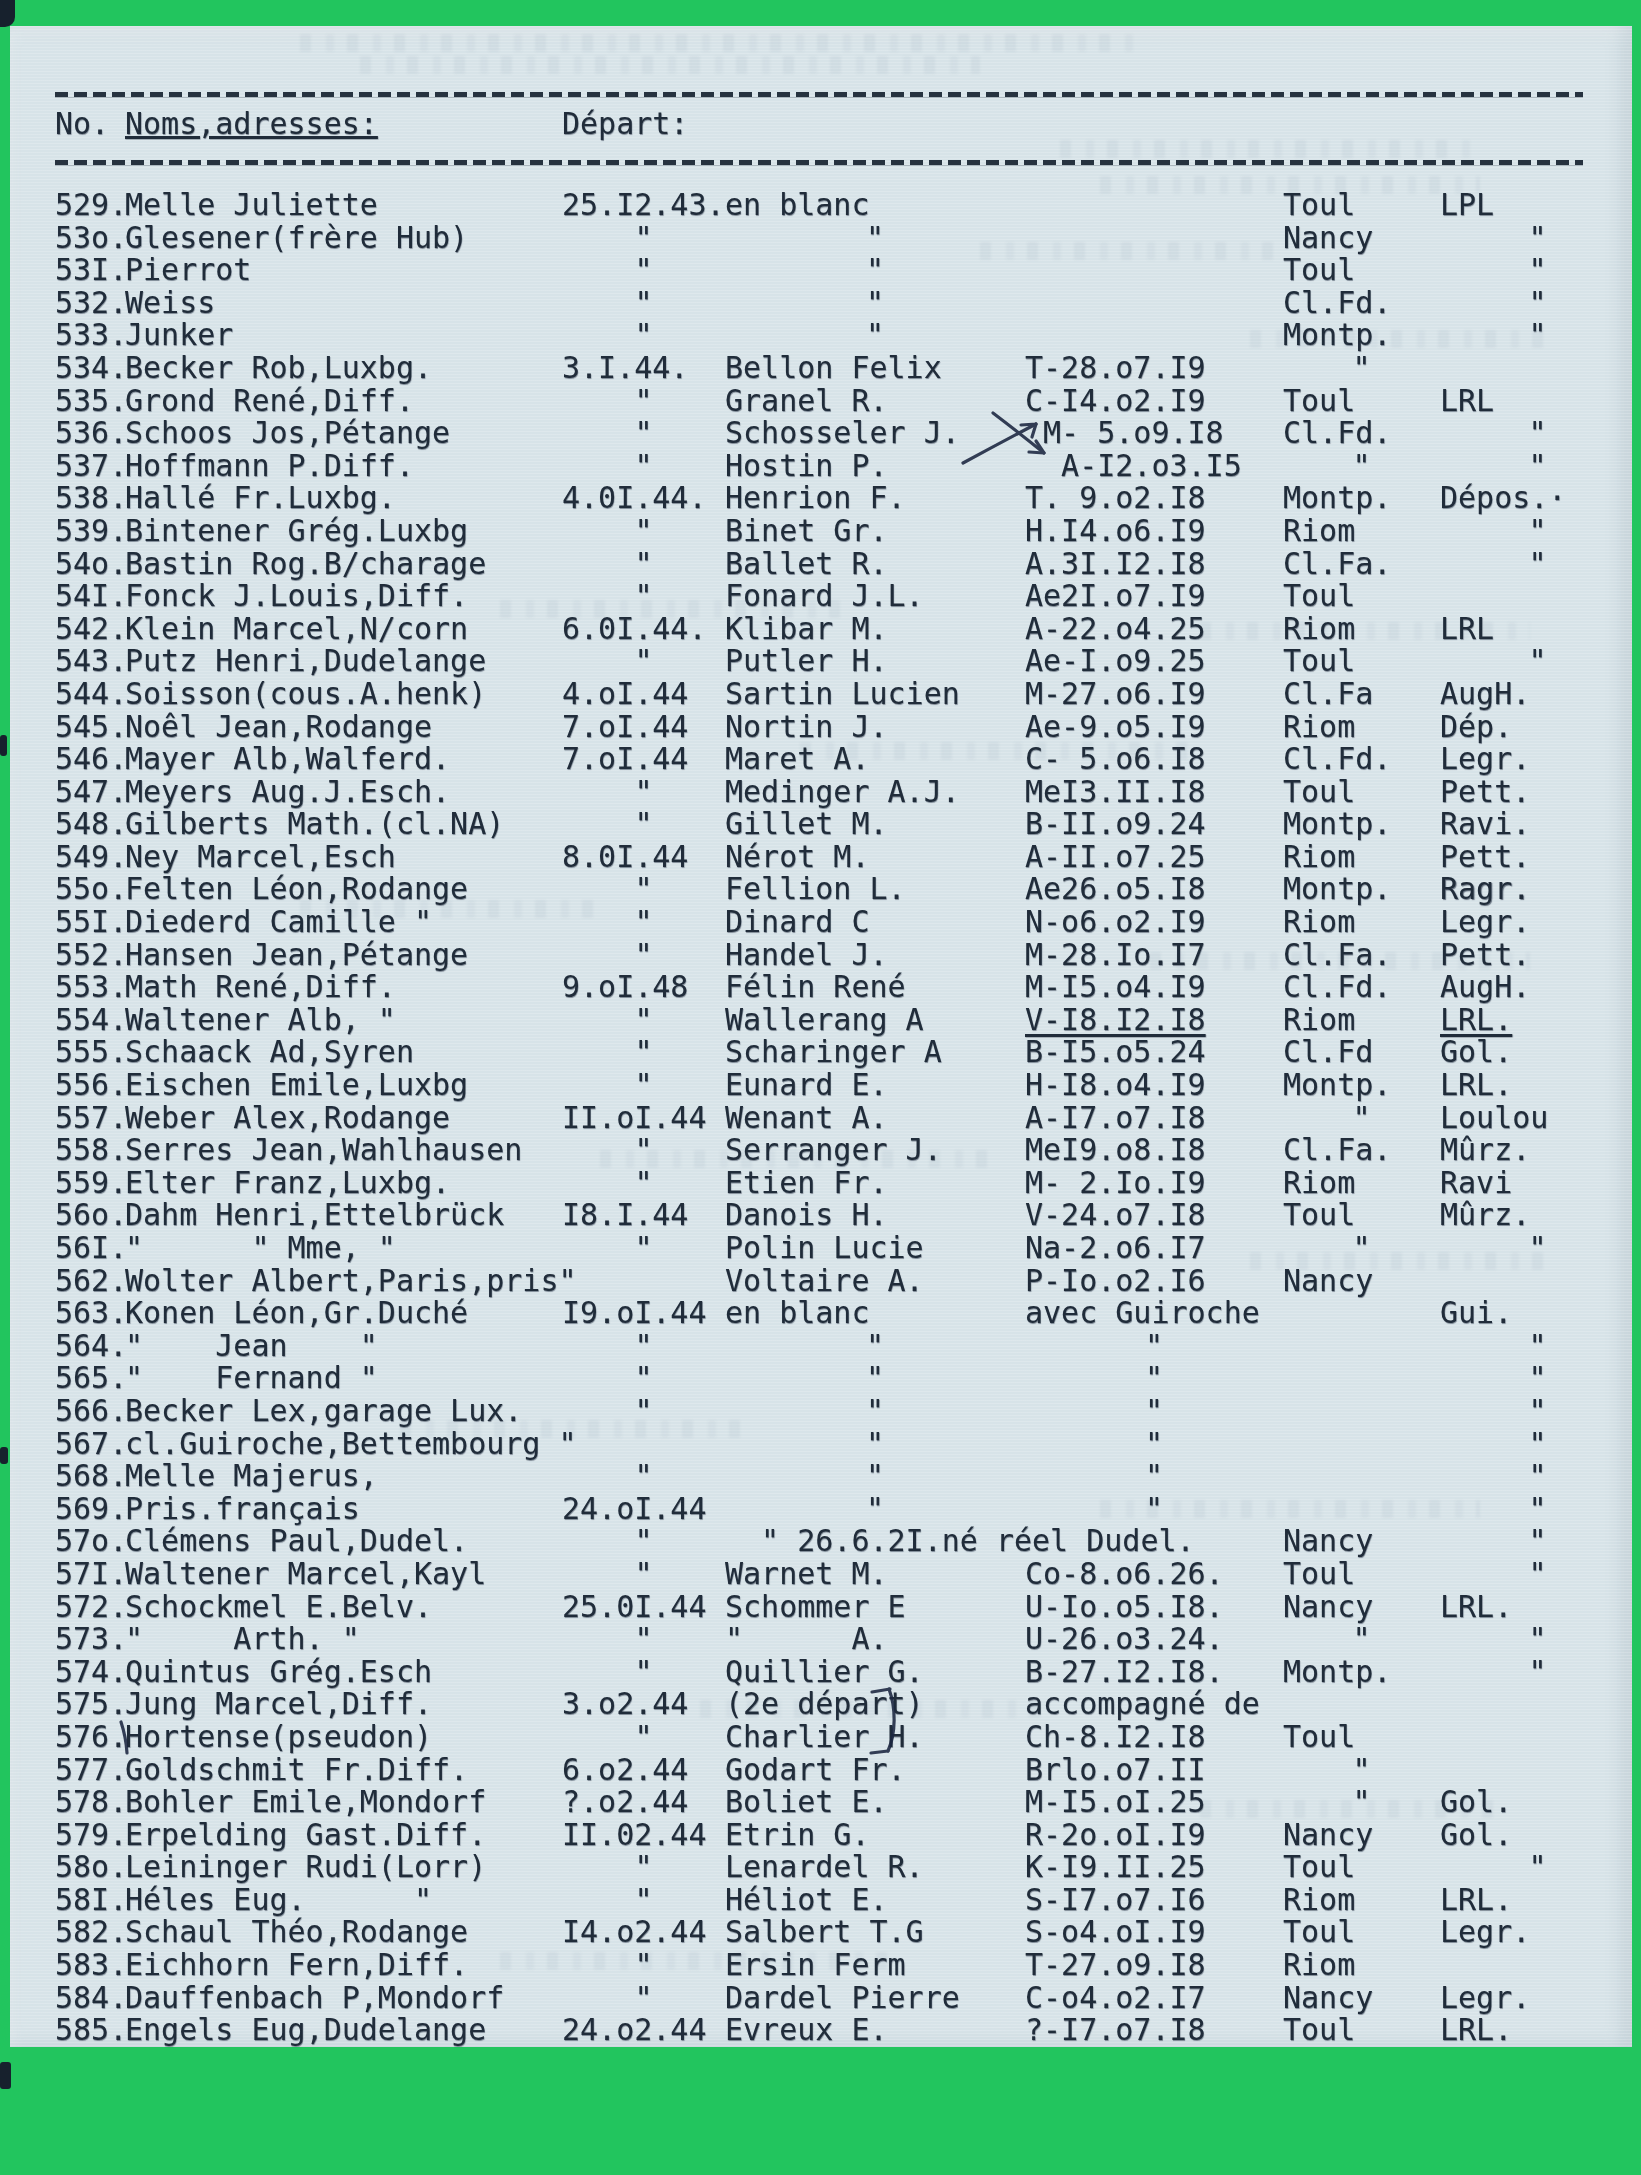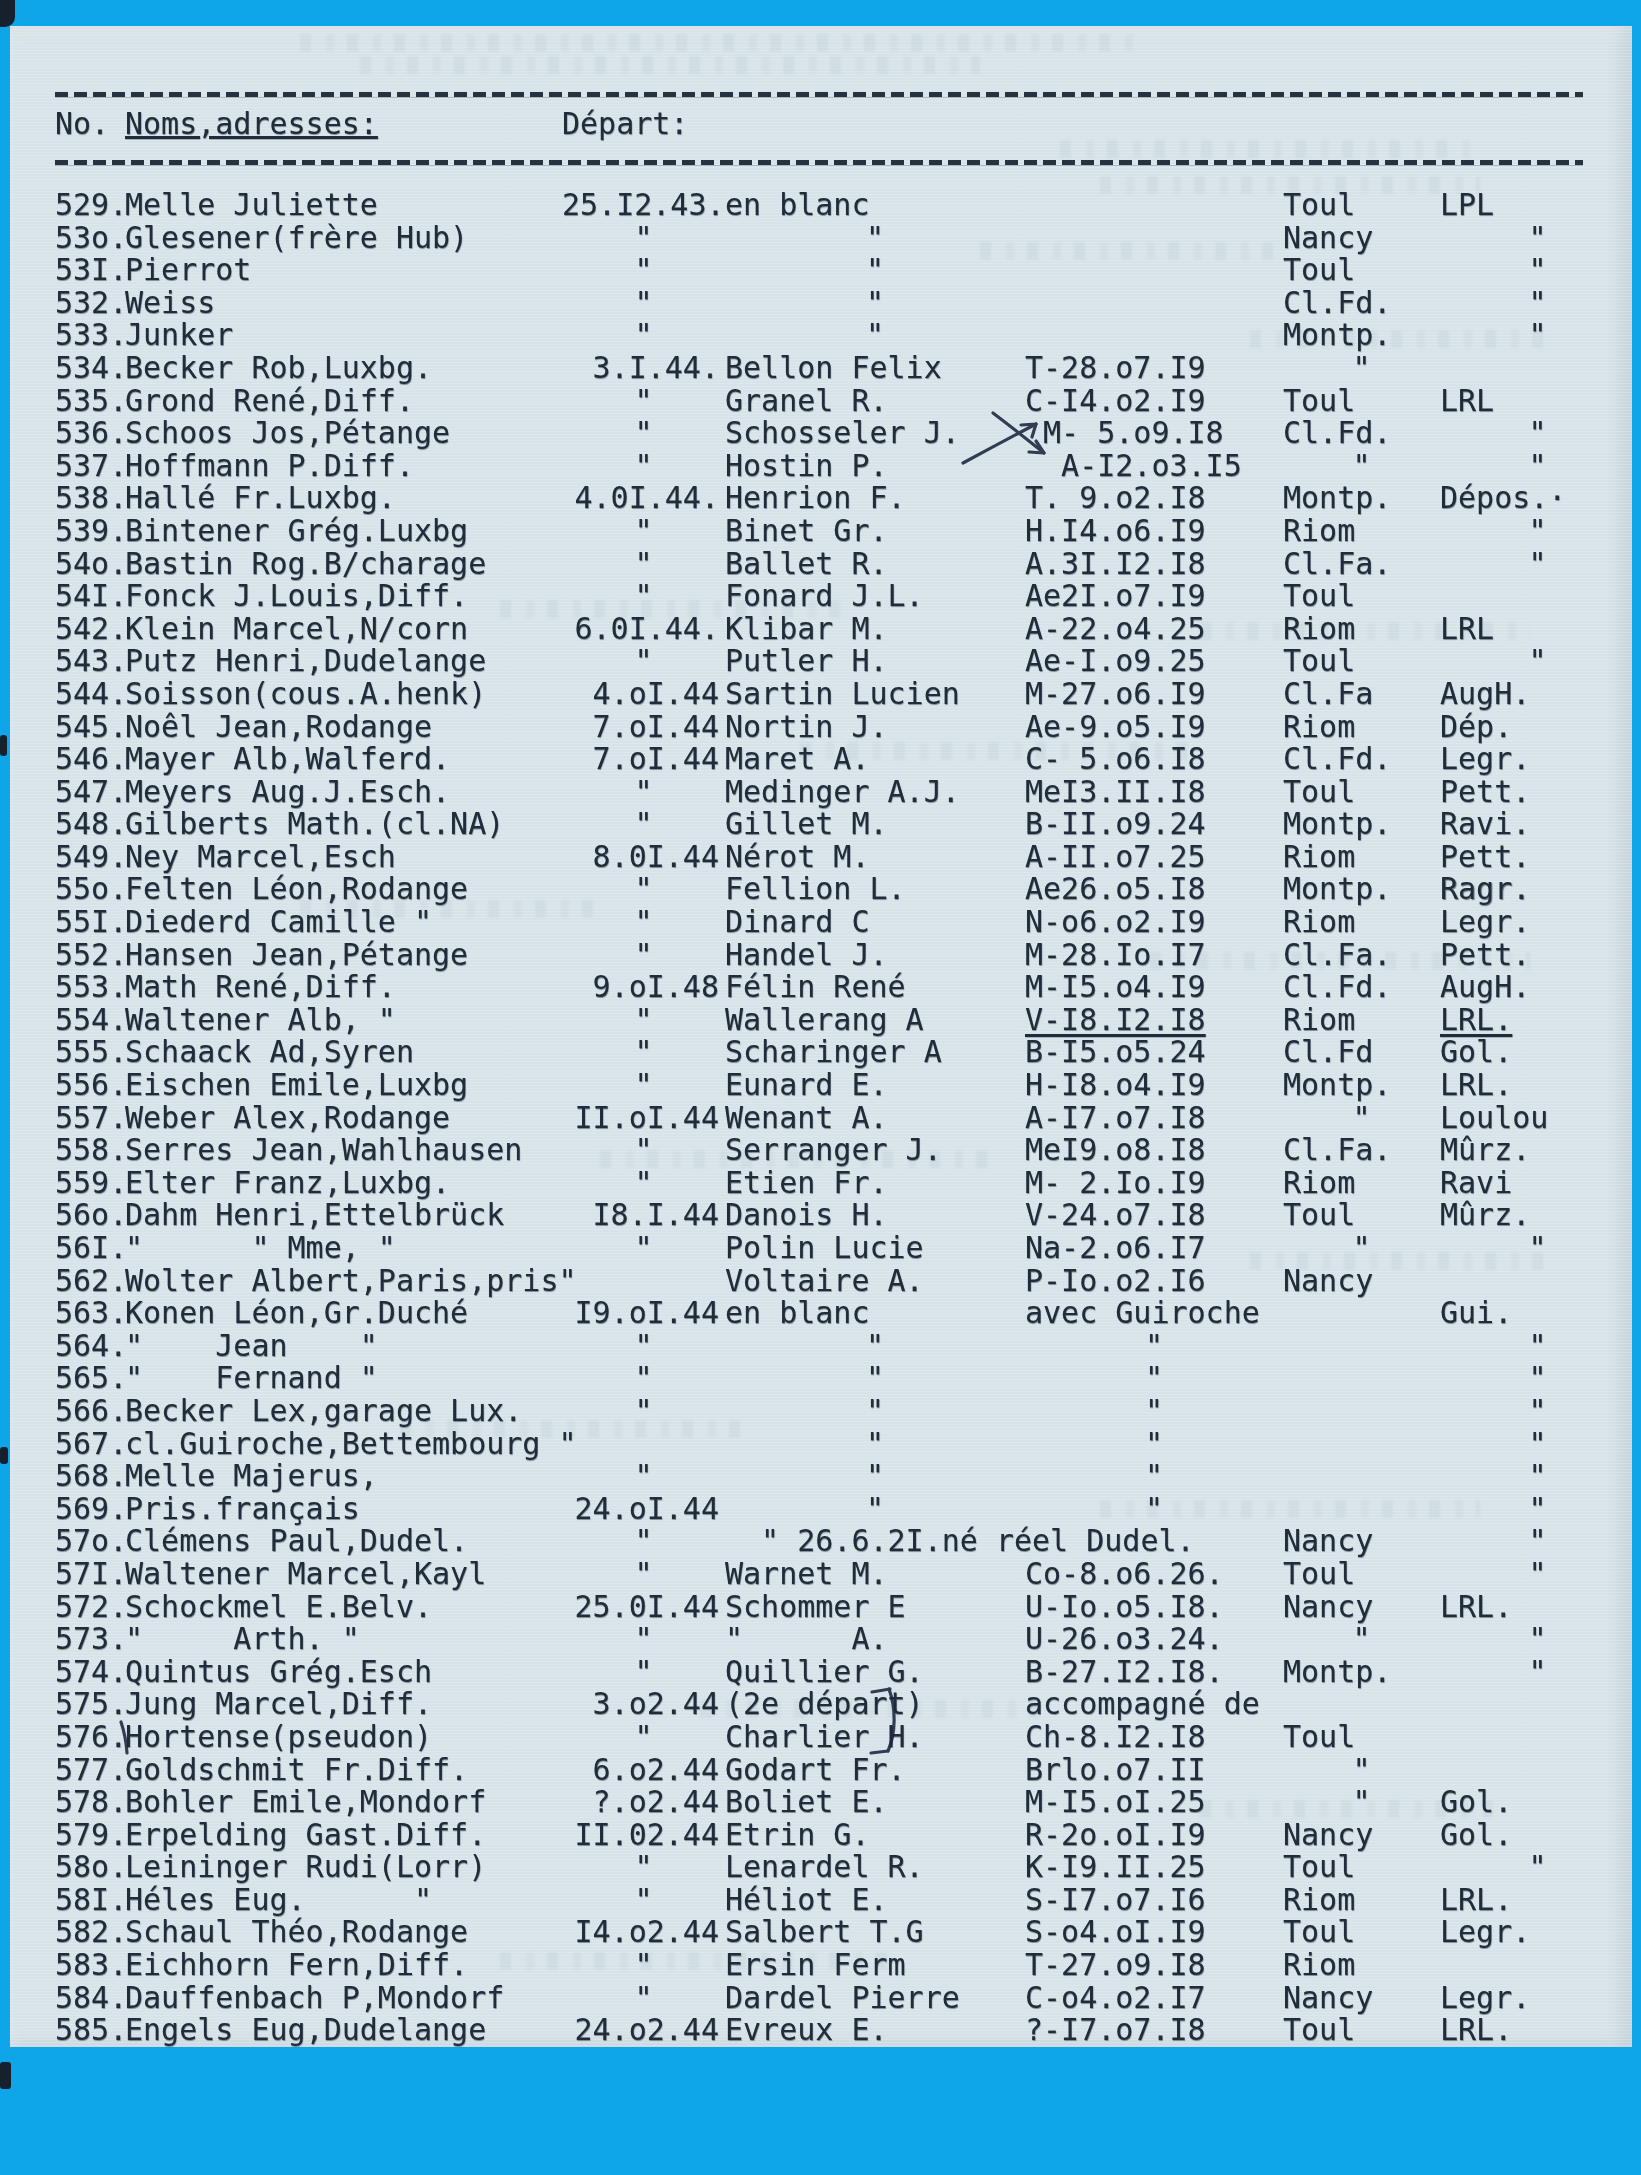--- a/index.html
+++ b/index.html
@@ -1,37 +1,37 @@
 <!DOCTYPE html>
 <html><head>
 <meta charset="utf-8">
 <style>
   html,body{margin:0;padding:0;background:#f6f7f5;}
-  #scan{position:relative;width:1641px;height:2175px;background:#0ea5e9;overflow:hidden;
+  #scan{position:relative;width:1641px;height:2175px;background:#22c55e;overflow:hidden;
         font-family:"DejaVu Sans Mono","Liberation Mono",monospace;}
   #paper{position:absolute;left:10px;right:9px;top:26px;bottom:128px;background:#d7e3e8;
          box-shadow:inset -8px 0 18px rgba(110,135,150,.25), inset 0 6px 14px rgba(255,255,255,.5);}
   #paper::after{content:"";position:absolute;inset:0;
      background:repeating-linear-gradient(180deg, rgba(255,255,255,.17) 0 1px, rgba(255,255,255,0) 1px 3px);}
   .ghost{position:absolute;height:18px;filter:blur(1.6px);opacity:.55;pointer-events:none;
      background:repeating-linear-gradient(90deg, rgba(45,70,105,.09) 0 11px, rgba(45,70,105,0) 11px 26px,
                 rgba(45,70,105,.07) 26px 34px, rgba(45,70,105,0) 34px 47px);}
   #content{position:absolute;left:0;top:0;width:1641px;height:2175px;color:#202c3a;}
   .dashrule{position:absolute;left:55px;width:1528px;height:5px;
      background:repeating-linear-gradient(90deg,#26323f 0 13px, rgba(0,0,0,0) 13px 19px);
      box-shadow:0 1px 0 rgba(38,50,63,.25);}
   .trow{display:flex;position:absolute;left:55px;white-space:pre;font-size:30px;line-height:32.6px;
         text-shadow:.5px .6px .7px rgba(22,34,54,.45);}
   .row{display:flex;height:32.6px;white-space:pre;}
   #rows{position:absolute;left:55px;top:189px;font-size:30px;line-height:32.6px;
         text-shadow:.5px .6px .7px rgba(22,34,54,.45);}
   .c{flex:0 0 auto;overflow:visible;}
   .c-no{width:70px;}
   .c-name{width:437px;}
-  .c-depart{width:163px;text-align:right;padding-right:6px;box-sizing:border-box;}
+  .c-depart{width:163px;padding-right:6px;box-sizing:border-box;}
   .c-fictif{width:300px;}
   .c-birth{width:258px;}
   .c-cachet{width:157px;}
   .c-client{width:195px;}
   .span2{width:558px;}
   .ditto{text-align:center;padding-right:0;}
   .ul{text-decoration:underline;text-decoration-thickness:2.5px;text-underline-offset:4px;}
   .bold{font-weight:normal;text-shadow:1px .8px 1px rgba(22,34,54,.6);}
   .h-no{width:70px;} .h-name{width:437px;text-decoration:underline;} .h-depart{width:163px;}
   #pen{position:absolute;left:0;top:0;pointer-events:none;}

